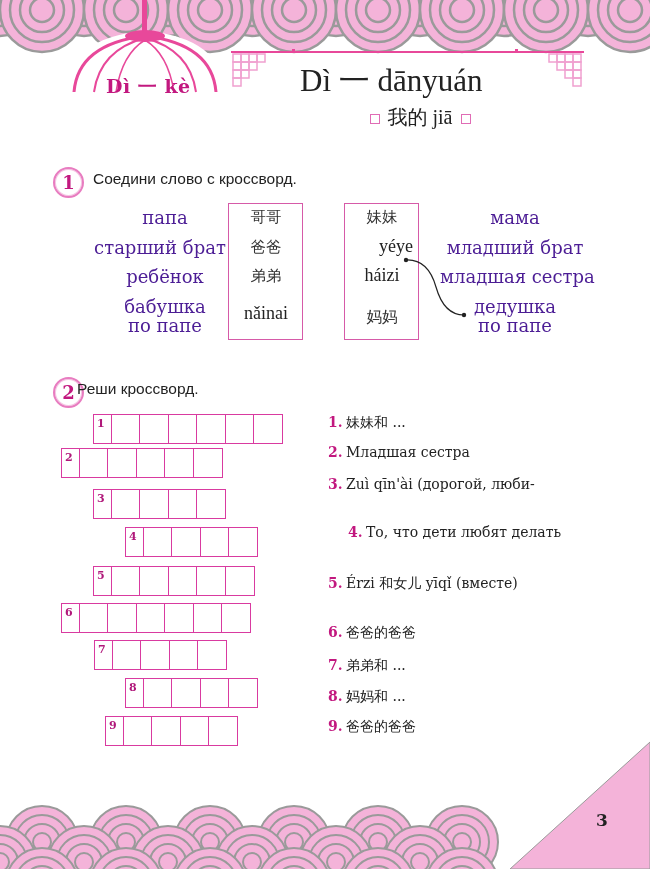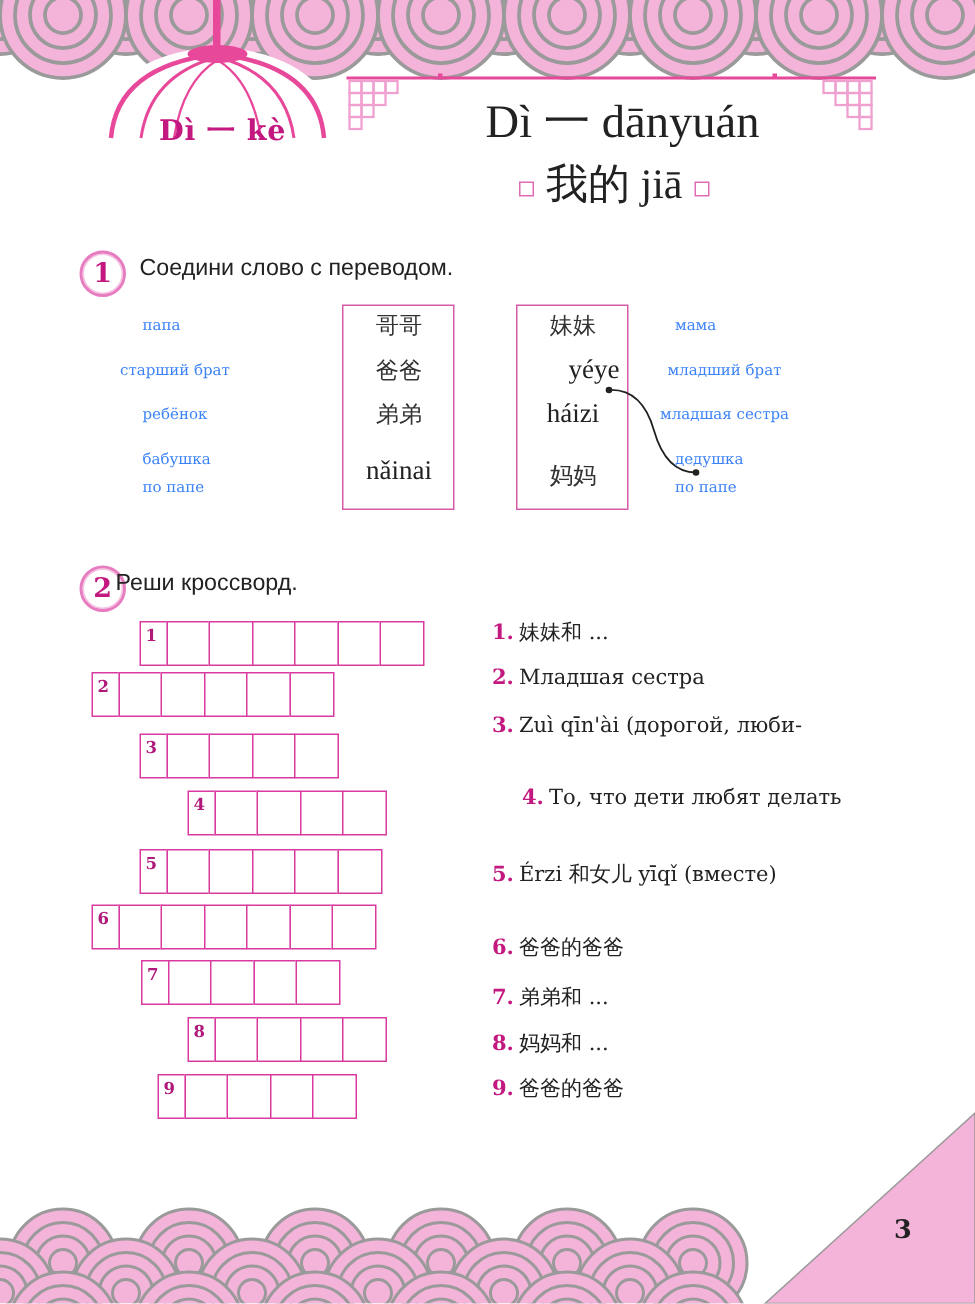--- a/index.html
+++ b/index.html
@@ -5,26 +5,26 @@
   html,body{margin:0;padding:0;}
   body{width:650px;height:869px;position:relative;overflow:hidden;background:#fff;font-family:"DejaVu Serif",serif;color:#222;}
   .waves{position:absolute;left:0;width:650px;overflow:hidden;}
   .waves svg{display:block;}
   .top-waves{top:0;height:62px;}
   .bottom-waves{top:800px;height:69px;}
   .corner{position:absolute;right:0;bottom:0;width:650px;height:869px;pointer-events:none;}
   .lantern{position:absolute;left:60px;top:0;width:170px;height:96px;}
   .lesson-label{position:absolute;left:106px;top:74px;font-family:"DejaVu Serif",serif;font-weight:bold;font-size:19px;color:#c2187f;letter-spacing:0.5px;}
   .title-frame{position:absolute;left:229px;top:49px;width:400px;height:40px;}
-  .unit-title{position:absolute;left:300px;top:60px;width:230px;text-align:center;font-family:"Liberation Serif",serif;font-size:31px;color:#222;white-space:nowrap;}
-  .subtitle{position:absolute;left:338px;top:104px;width:140px;text-align:center;font-family:"Liberation Serif",serif;font-size:28px;color:#222;white-space:nowrap;}
+  .unit-title{position:absolute;left:300px;top:60px;width:230px;text-align:left;font-family:"Liberation Serif",serif;font-size:31px;color:#222;white-space:nowrap;}
+  .subtitle{position:absolute;left:350px;top:104px;width:140px;text-align:center;font-family:"Liberation Serif",serif;font-size:20px;color:#222;white-space:nowrap;}
   .sq{display:inline-block;width:8px;height:8px;border:1.5px solid #e06cb5;vertical-align:middle;margin:0 8px;}
   .ex-num{position:absolute;width:27px;height:27px;border-radius:50%;border:2px solid #e87cc0;box-shadow:0 0 0 1px #f5c6e3 inset;background:#fff;text-align:center;line-height:27px;font-family:"DejaVu Serif",serif;font-weight:bold;font-size:18px;color:#c2187f;}
   .ex-text{position:absolute;font-family:"Liberation Sans",sans-serif;font-size:15.5px;color:#222;white-space:nowrap;}
-  .ru{position:absolute;font-family:"DejaVu Serif",serif;font-size:10px;color:#3b82f6;text-align:left;white-space:nowrap;line-height:19px;}
+  .ru{position:absolute;font-family:"DejaVu Serif",serif;font-size:18px;color:#4c1d95;text-align:center;white-space:nowrap;line-height:19px;}
   .box{position:absolute;border:1.5px solid #d65aa8;}
   .cn{position:absolute;font-family:"DejaVu Sans",sans-serif;font-size:15.5px;color:#333;text-align:center;white-space:nowrap;}
   .py{position:absolute;font-family:"Liberation Serif",serif;font-size:18px;color:#222;text-align:center;white-space:nowrap;}
   .cw-row{position:absolute;display:flex;height:30px;}
   .cell{width:30px;height:30px;border:1.5px solid #d93aa0;box-sizing:border-box;margin-right:-1.5px;background:#fff;position:relative;}
   .cell.num{width:19px;}
   .cell .n{position:absolute;left:3px;top:2px;font-family:"DejaVu Serif",serif;font-weight:bold;font-size:11px;color:#b0187a;}
   .clue{position:absolute;left:328px;font-family:"DejaVu Serif",serif;font-size:14px;color:#222;line-height:20px;width:260px;}
   .clue .cn-num{font-weight:bold;color:#c2187f;display:inline-block;width:18px;}
   .clue .indent{padding-left:18px;display:block;}
@@ -105,21 +105,21 @@
       <rect x="344" y="29" width="8" height="8"></rect>
     </g>
   </svg>
 </div>
 <div class="unit-title">Dì 一 dānyuán</div>
 <div class="subtitle">
   <span class="sq"></span><span>我的 jiā</span><span class="sq"></span>
 </div>
 
 <div class="ex-num" style="left:53px;top:167px;">1</div>
-<div class="ex-text" style="left:93px;top:170px;">Соедини слово с переводом.</div>
+<div class="ex-text" style="left:93px;top:170px;">Соедини слово с кроссворд.</div>
 
 <div class="ru" style="left:95px;top:208px;width:140px;">папа</div>
 <div class="ru" style="left:80px;top:238px;width:160px;">старший брат</div>
 <div class="ru" style="left:95px;top:267px;width:140px;">ребёнок</div>
 <div class="ru" style="left:95px;top:297px;width:140px;">
   <span>бабушка</span><br>
   <span>по папе</span>
 </div>
 
 <div class="box" style="left:228px;top:203px;width:73px;height:135px;"></div>

